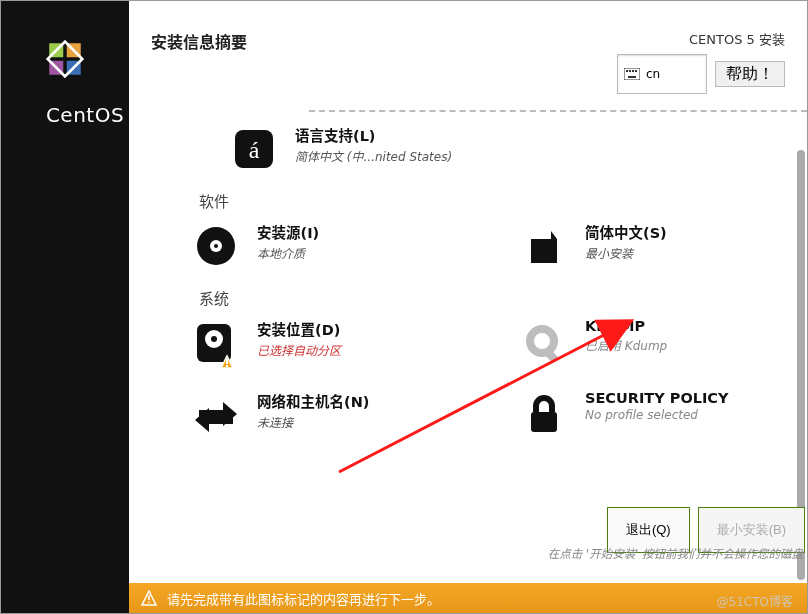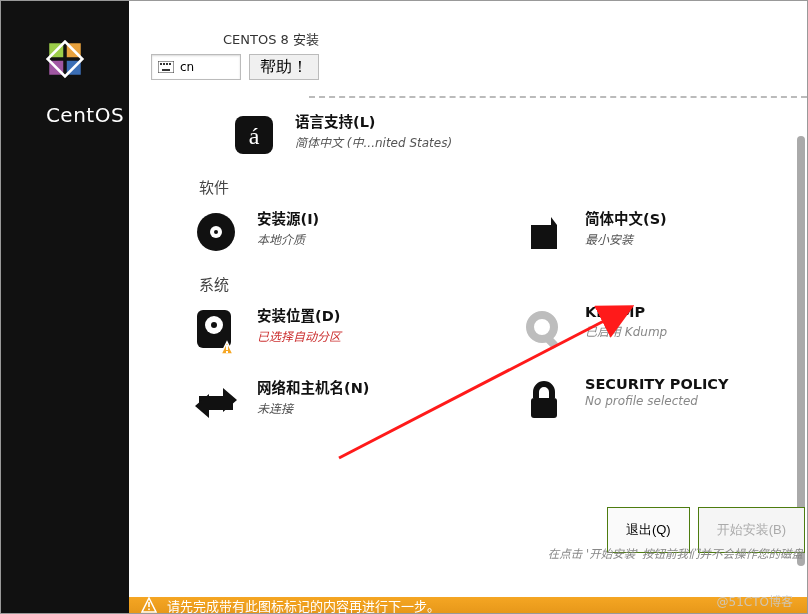--- a/index.html
+++ b/index.html
@@ -7,39 +7,39 @@
   .root { display: flex; width: 808px; height: 614px; border: 1px solid #999; }
   .sidebar { width: 128px; background: #111; color: #fff; display: flex; flex-direction: column; align-items: center; padding-top: 18px; }
   .logo { width: 80px; height: 80px; display:flex; align-items:center; justify-content:center; }
   .logo-text { font-size: 20px; color: #fff; font-weight: 500; margin-top: 4px; letter-spacing: 0.5px; margin-left: 40px; }
   .main { flex: 1; display: flex; flex-direction: column; position: relative; background: #fff; }
   .topbar { display: flex; justify-content: space-between; align-items: flex-start; padding: 28px 22px 8px 22px; }
   .title { font-size: 16px; font-weight: 600; color: #222; }
   .topright { display:flex; flex-direction:column; align-items:flex-end; gap:6px; }
   .product { font-size: 13px; color: #333; }
   .toprow2 { display:flex; gap:8px; align-items:center; }
-  .kbd-box { background:#fff; border:1px solid #bbb; box-shadow: inset 0 1px 2px rgba(0,0,0,0.15); padding:3px 8px 3px 6px; display:flex; align-items:center; gap:6px; font-size:12px; min-width:90px; height:26px; }
+  .kbd-box { background:#fff; border:1px solid #bbb; box-shadow: inset 0 1px 2px rgba(0,0,0,0.15); padding:3px 8px 3px 6px; display:flex; align-items:center; gap:6px; font-size:12px; min-width:90px; height:40px; }
   .help-btn { background:#f0f0f0; border:1px solid #bbb; font-size:16px; height:26px; padding:0 10px; cursor:pointer; }
   .content { flex:1; overflow:hidden; position:relative; padding: 0px 0px 0 40px; }
   .sep { border-top:2px dashed #bbb; margin: 8px 0 12px 140px; }
   .inner-scroll { position:relative; }
   .row { display:flex; align-items:flex-start; gap:18px; margin-left:60px; margin-bottom:10px; }
   .cat-label { font-size:15px; color:#444; margin: 16px 0 10px 30px; }
   .grid { display:grid; grid-template-columns: 1fr 1fr; column-gap: 40px; row-gap: 22px; margin-left:22px; }
   .spoke { display:flex; align-items:flex-start; gap:16px; cursor:pointer; }
   .iconbox { width:50px; height:50px; display:flex; align-items:center; justify-content:center; position:relative; }
   .spoke-text .t1 { font-size:14.5px; font-weight:600; color:#111; }
   .spoke-text .t2 { font-size:12px; font-style:italic; color:#555; margin-top:2px; }
   .spoke-text .t2.warn { color:#c33; font-style:italic; }
   .spoke-text .t2.dim { color:#888; font-style:italic; }
   .footer-btns { position:absolute; right:0px; bottom:60px; display:flex; gap:8px; padding-right:2px; }
   .btn { background:#fafafa; border:1px solid #4d7c0f; font-size:13px; height:46px; padding:0 18px; cursor:pointer; }
   .btn.disabled { color:#aaa; background:#f5f5f5; }
   .hint { position:absolute; right:4px; bottom:52px; font-size:11.5px; color:#888; font-style:italic; }
-  .warnbar { position:absolute; left:0; right:0; bottom:0; height:16px; background:linear-gradient(#f5a623,#e7981a); color:#fff; display:flex; align-items:center; gap:10px; padding-left:12px; font-size:13px; }
+  .warnbar { position:absolute; left:0; right:0; bottom:0; height:30px; background:linear-gradient(#f5a623,#e7981a); color:#fff; display:flex; align-items:center; gap:10px; padding-left:12px; font-size:13px; }
   .warn-tri { width:16px; height:16px; }
   .arrow { position:absolute; pointer-events:none; }
   .scrollbar { position:absolute; right:2px; top:8px; bottom:38px; width:8px; }
   .sb-thumb { position:absolute; right:0; top:40px; width:8px; height:430px; background:#aaa; border-radius:4px; }
   .watermark { position:absolute; right:14px; bottom:4px; font-size:12px; color:#ccc; opacity:0.85; }
 </style>
 </head>
 <body>
 
 <div class="root">
@@ -56,22 +56,23 @@
             <rect x="-14" y="-14" width="28" height="28" transform="rotate(45)"></rect>
           </g>
         </g>
       </svg>
     </div>
     <div class="logo-text">CentOS</div>
   </div>
 
   <div class="main">
     <div class="topbar">
+      <div class="title">安装信息摘要</div>
       <div class="topright">
-        <div class="product">CENTOS 8 安装</div>
+        <div class="product">CENTOS 5 安装</div>
         <div class="toprow2">
           <div class="kbd-box">
             <svg width="16" height="12" viewBox="0 0 16 12">
                 <rect x="0" y="0" width="16" height="12" rx="1" fill="none" stroke="#333"></rect>
                 <rect x="2" y="2" width="2" height="2" fill="#333"></rect>
                 <rect x="5" y="2" width="2" height="2" fill="#333"></rect>
                 <rect x="8" y="2" width="2" height="2" fill="#333"></rect>
                 <rect x="11" y="2" width="2" height="2" fill="#333"></rect>
                 <rect x="4" y="8" width="8" height="2" fill="#333"></rect>
               </svg>
@@ -195,21 +196,21 @@
         <line x1="10" y1="170" x2="300" y2="20" stroke="#ff1a1a" stroke-width="3" marker-end="url(#ah)"></line>
       </svg>
 
       <div class="scrollbar">
         <div class="sb-thumb"></div>
       </div>
     </div>
 
     <div class="footer-btns">
       <button class="btn">退出(Q)</button>
-      <button class="btn disabled">开始安装(B)</button>
+      <button class="btn disabled">最小安装(B)</button>
     </div>
     <div class="hint">在点击 '开始安装' 按钮前我们并不会操作您的磁盘</div>
 
     <div class="warnbar">
       <svg class="warn-tri" viewBox="0 0 16 16">
           <polygon points="8,1 15,15 1,15" fill="none" stroke="#fff" stroke-width="1.5"></polygon>
           <rect x="7.2" y="5" width="1.6" height="5" fill="#fff"></rect>
           <rect x="7.2" y="11.5" width="1.6" height="1.6" fill="#fff"></rect>
         </svg>
       <span>请先完成带有此图标标记的内容再进行下一步。</span>

